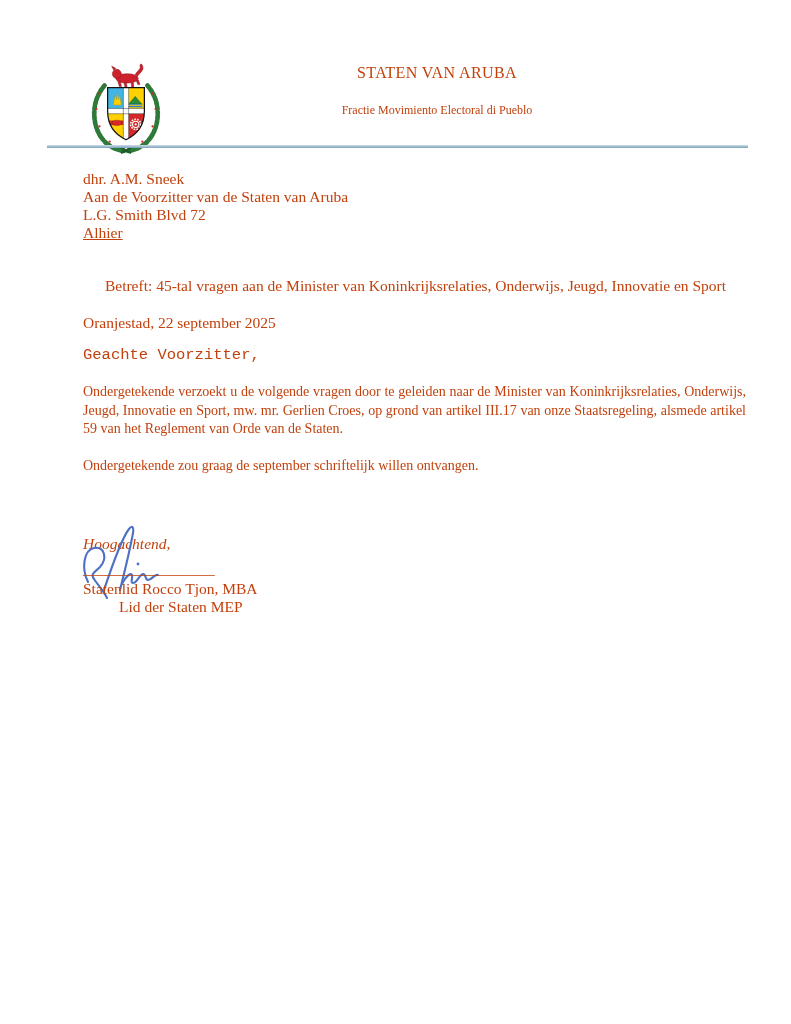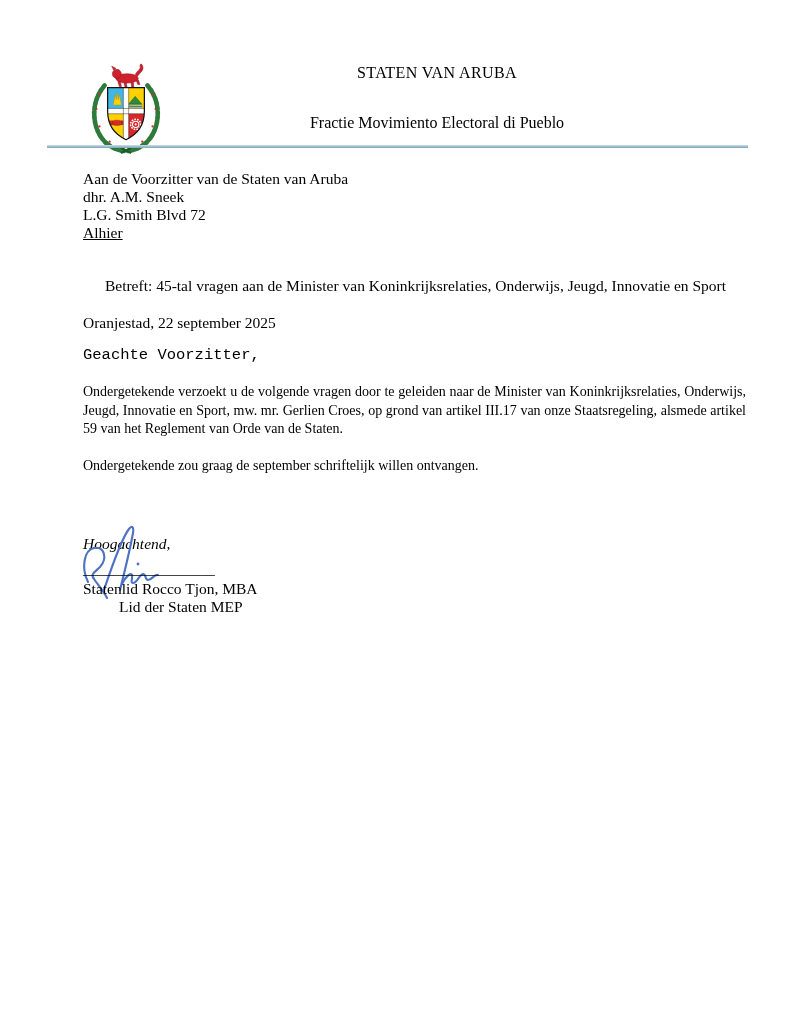--- a/index.html
+++ b/index.html
@@ -3,21 +3,21 @@
 <meta charset="utf-8">
 <style>
   * { margin: 0; padding: 0; box-sizing: border-box; }
   html, body { background: #ffffff; }
   .page {
     position: relative;
     width: 791px;
     height: 1024px;
     background: #ffffff;
     font-family: "Liberation Serif", "DejaVu Serif", serif;
-    color: #000000;
+    color: #c2410c;
     overflow: hidden;
   }
   .logo {
     position: absolute;
     left: 90px;
     top: 58px;
     width: 72px;
     height: 97px;
   }
   .header-text {
@@ -26,22 +26,22 @@
     top: 64px;
     width: 708px;
     text-align: center;
   }
   .header-title {
     font-size: 16px;
     letter-spacing: 0.4px;
     line-height: 18px;
   }
   .header-subtitle {
-    margin-top: 32px;
-    font-size: 16px;
+    margin-top: 19px;
+    font-size: 12px;
     line-height: 18px;
   }
   .divider {
     position: absolute;
     left: 47px;
     top: 145px;
     width: 701px;
     height: 3px;
     background: linear-gradient(to bottom, #cfe0ea 0%, #9dbccd 55%, #7ba2bb 100%);
   }
@@ -148,22 +148,22 @@
   </svg>
 
   <div class="header-text">
     <div class="header-title">STATEN VAN ARUBA</div>
     <div class="header-subtitle">Fractie Movimiento Electoral di Pueblo</div>
   </div>
 
   <div class="divider"></div>
 
   <div class="textline recipient">
+    <span class="rline">dhr. A.M. Sneek</span>
     <span class="rline">Aan de Voorzitter van de Staten van Aruba</span>
-    <span class="rline">dhr. A.M. Sneek</span>
     <span class="rline">L.G. Smith Blvd 72</span>
     <span class="rline underlined">Alhier</span>
   </div>
 
   <div class="textline subject">Betreft: 45-tal vragen aan de Minister van Koninkrijksrelaties, Onderwijs, Jeugd, Innovatie en Sport</div>
 
   <div class="textline dateline">Oranjestad, 22 september 2025</div>
 
   <div class="textline salutation">Geachte Voorzitter,</div>
 

